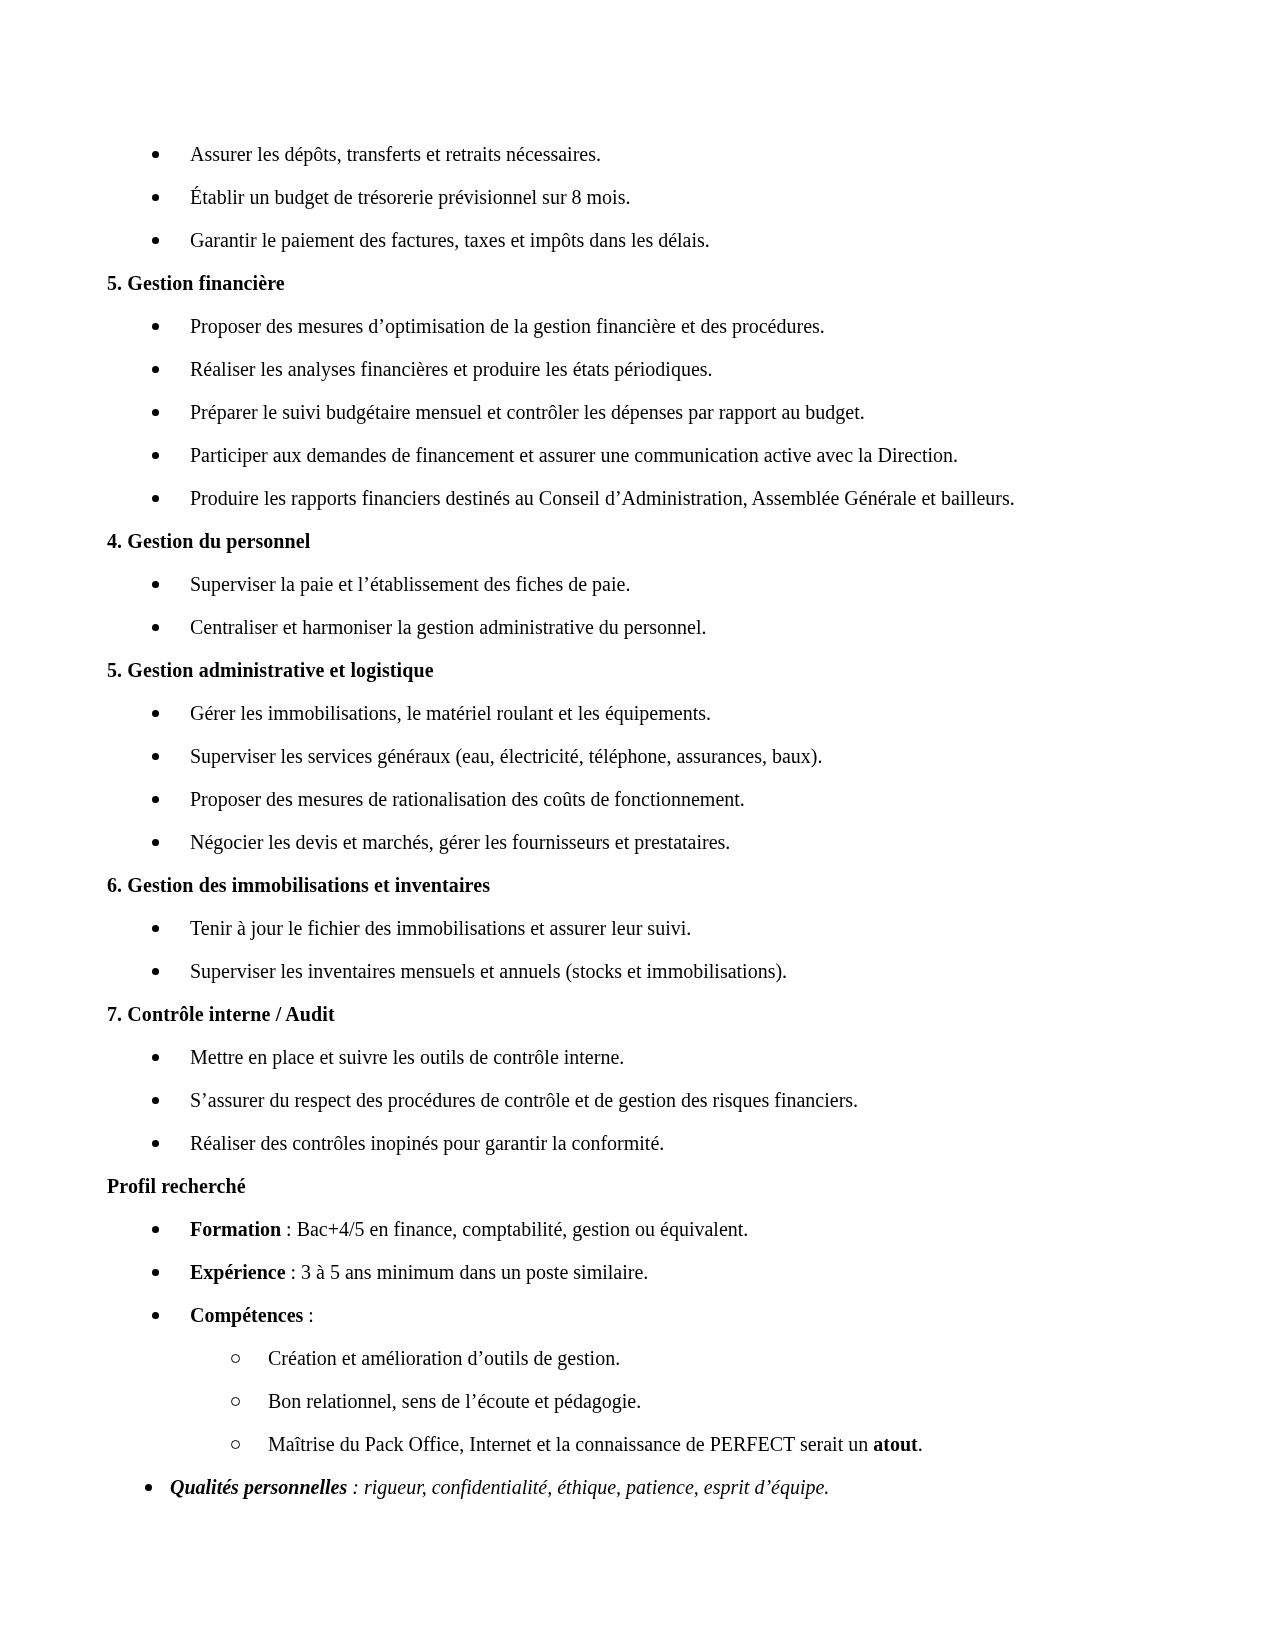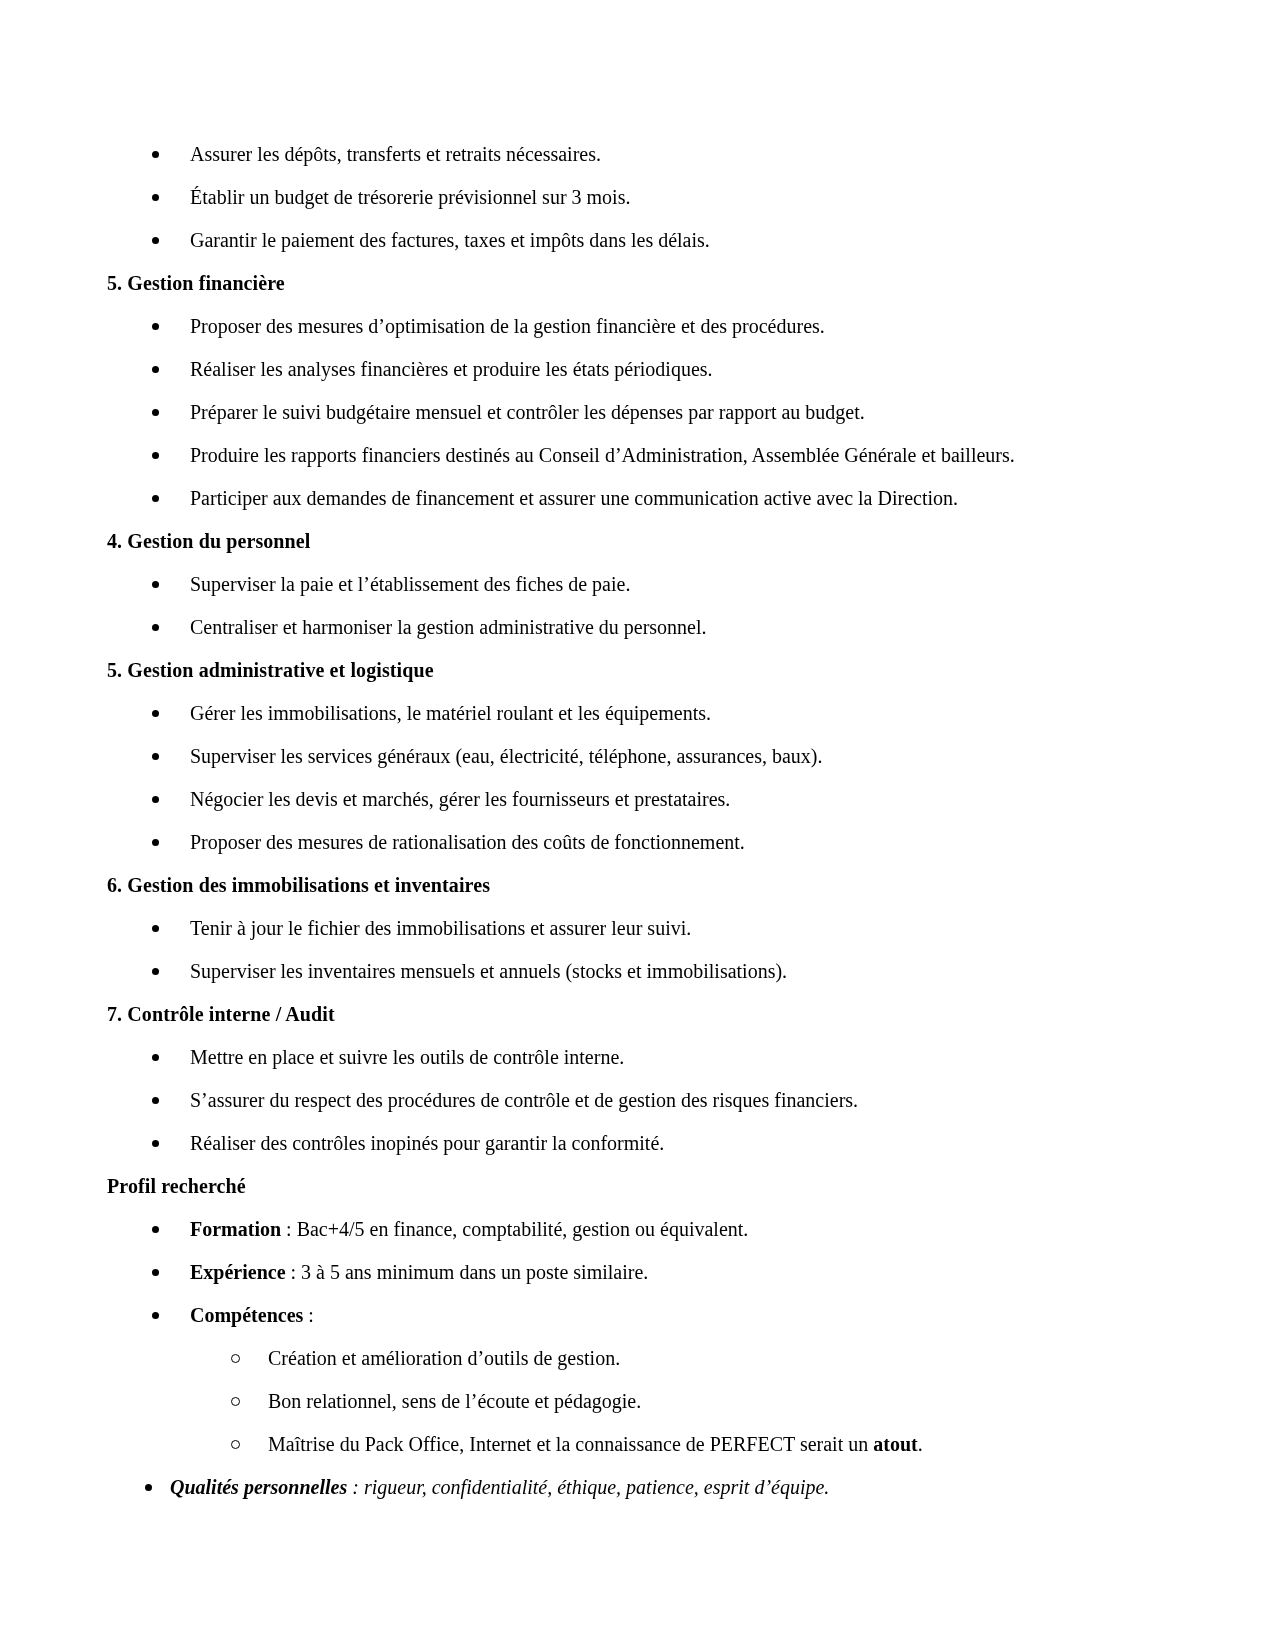--- a/index.html
+++ b/index.html
@@ -36,36 +36,36 @@
     border:1.5px solid #000;background:transparent;
     left:124px;top:9px;box-sizing:border-box;width:9px;height:9px;
   }
   b{font-weight:bold;}
 </style>
 </head>
 <body>
 
 <main class="page">
     <div class="block bullet"><span class="marker dot"></span><span>Assurer les dépôts, transferts et retraits nécessaires.</span></div>
-    <div class="block bullet"><span class="marker dot"></span><span>Établir un budget de trésorerie prévisionnel sur 3 mois.</span></div>
+    <div class="block bullet"><span class="marker dot"></span><span>Établir un budget de trésorerie prévisionnel sur 8 mois.</span></div>
     <div class="block bullet"><span class="marker dot"></span><span>Garantir le paiement des factures, taxes et impôts dans les délais.</span></div>
     <div class="block heading"><b>5. Gestion financière</b></div>
     <div class="block bullet"><span class="marker dot"></span><span>Proposer des mesures d’optimisation de la gestion financière et des procédures.</span></div>
     <div class="block bullet"><span class="marker dot"></span><span>Réaliser les analyses financières et produire les états périodiques.</span></div>
     <div class="block bullet"><span class="marker dot"></span><span>Préparer le suivi budgétaire mensuel et contrôler les dépenses par rapport au budget.</span></div>
+    <div class="block bullet"><span class="marker dot"></span><span>Participer aux demandes de financement et assurer une communication active avec la Direction.</span></div>
     <div class="block bullet"><span class="marker dot"></span><span>Produire les rapports financiers destinés au Conseil d’Administration, Assemblée Générale et bailleurs.</span></div>
-    <div class="block bullet"><span class="marker dot"></span><span>Participer aux demandes de financement et assurer une communication active avec la Direction.</span></div>
     <div class="block heading"><b>4. Gestion du personnel</b></div>
     <div class="block bullet"><span class="marker dot"></span><span>Superviser la paie et l’établissement des fiches de paie.</span></div>
     <div class="block bullet"><span class="marker dot"></span><span>Centraliser et harmoniser la gestion administrative du personnel.</span></div>
     <div class="block heading"><b>5. Gestion administrative et logistique</b></div>
     <div class="block bullet"><span class="marker dot"></span><span>Gérer les immobilisations, le matériel roulant et les équipements.</span></div>
     <div class="block bullet"><span class="marker dot"></span><span>Superviser les services généraux (eau, électricité, téléphone, assurances, baux).</span></div>
+    <div class="block bullet"><span class="marker dot"></span><span>Proposer des mesures de rationalisation des coûts de fonctionnement.</span></div>
     <div class="block bullet"><span class="marker dot"></span><span>Négocier les devis et marchés, gérer les fournisseurs et prestataires.</span></div>
-    <div class="block bullet"><span class="marker dot"></span><span>Proposer des mesures de rationalisation des coûts de fonctionnement.</span></div>
     <div class="block heading"><b>6. Gestion des immobilisations et inventaires</b></div>
     <div class="block bullet"><span class="marker dot"></span><span>Tenir à jour le fichier des immobilisations et assurer leur suivi.</span></div>
     <div class="block bullet"><span class="marker dot"></span><span>Superviser les inventaires mensuels et annuels (stocks et immobilisations).</span></div>
     <div class="block heading"><b>7. Contrôle interne / Audit</b></div>
     <div class="block bullet"><span class="marker dot"></span><span>Mettre en place et suivre les outils de contrôle interne.</span></div>
     <div class="block bullet"><span class="marker dot"></span><span>S’assurer du respect des procédures de contrôle et de gestion des risques financiers.</span></div>
     <div class="block bullet"><span class="marker dot"></span><span>Réaliser des contrôles inopinés pour garantir la conformité.</span></div>
     <div class="block heading"><b>Profil recherché</b></div>
     <div class="block bullet"><span class="marker dot"></span><b>Formation</b><span> : Bac+4/5 en finance, comptabilité, gestion ou équivalent.</span></div>
     <div class="block bullet"><span class="marker dot"></span><b>Expérience</b><span> : 3 à 5 ans minimum dans un poste similaire.</span></div>

